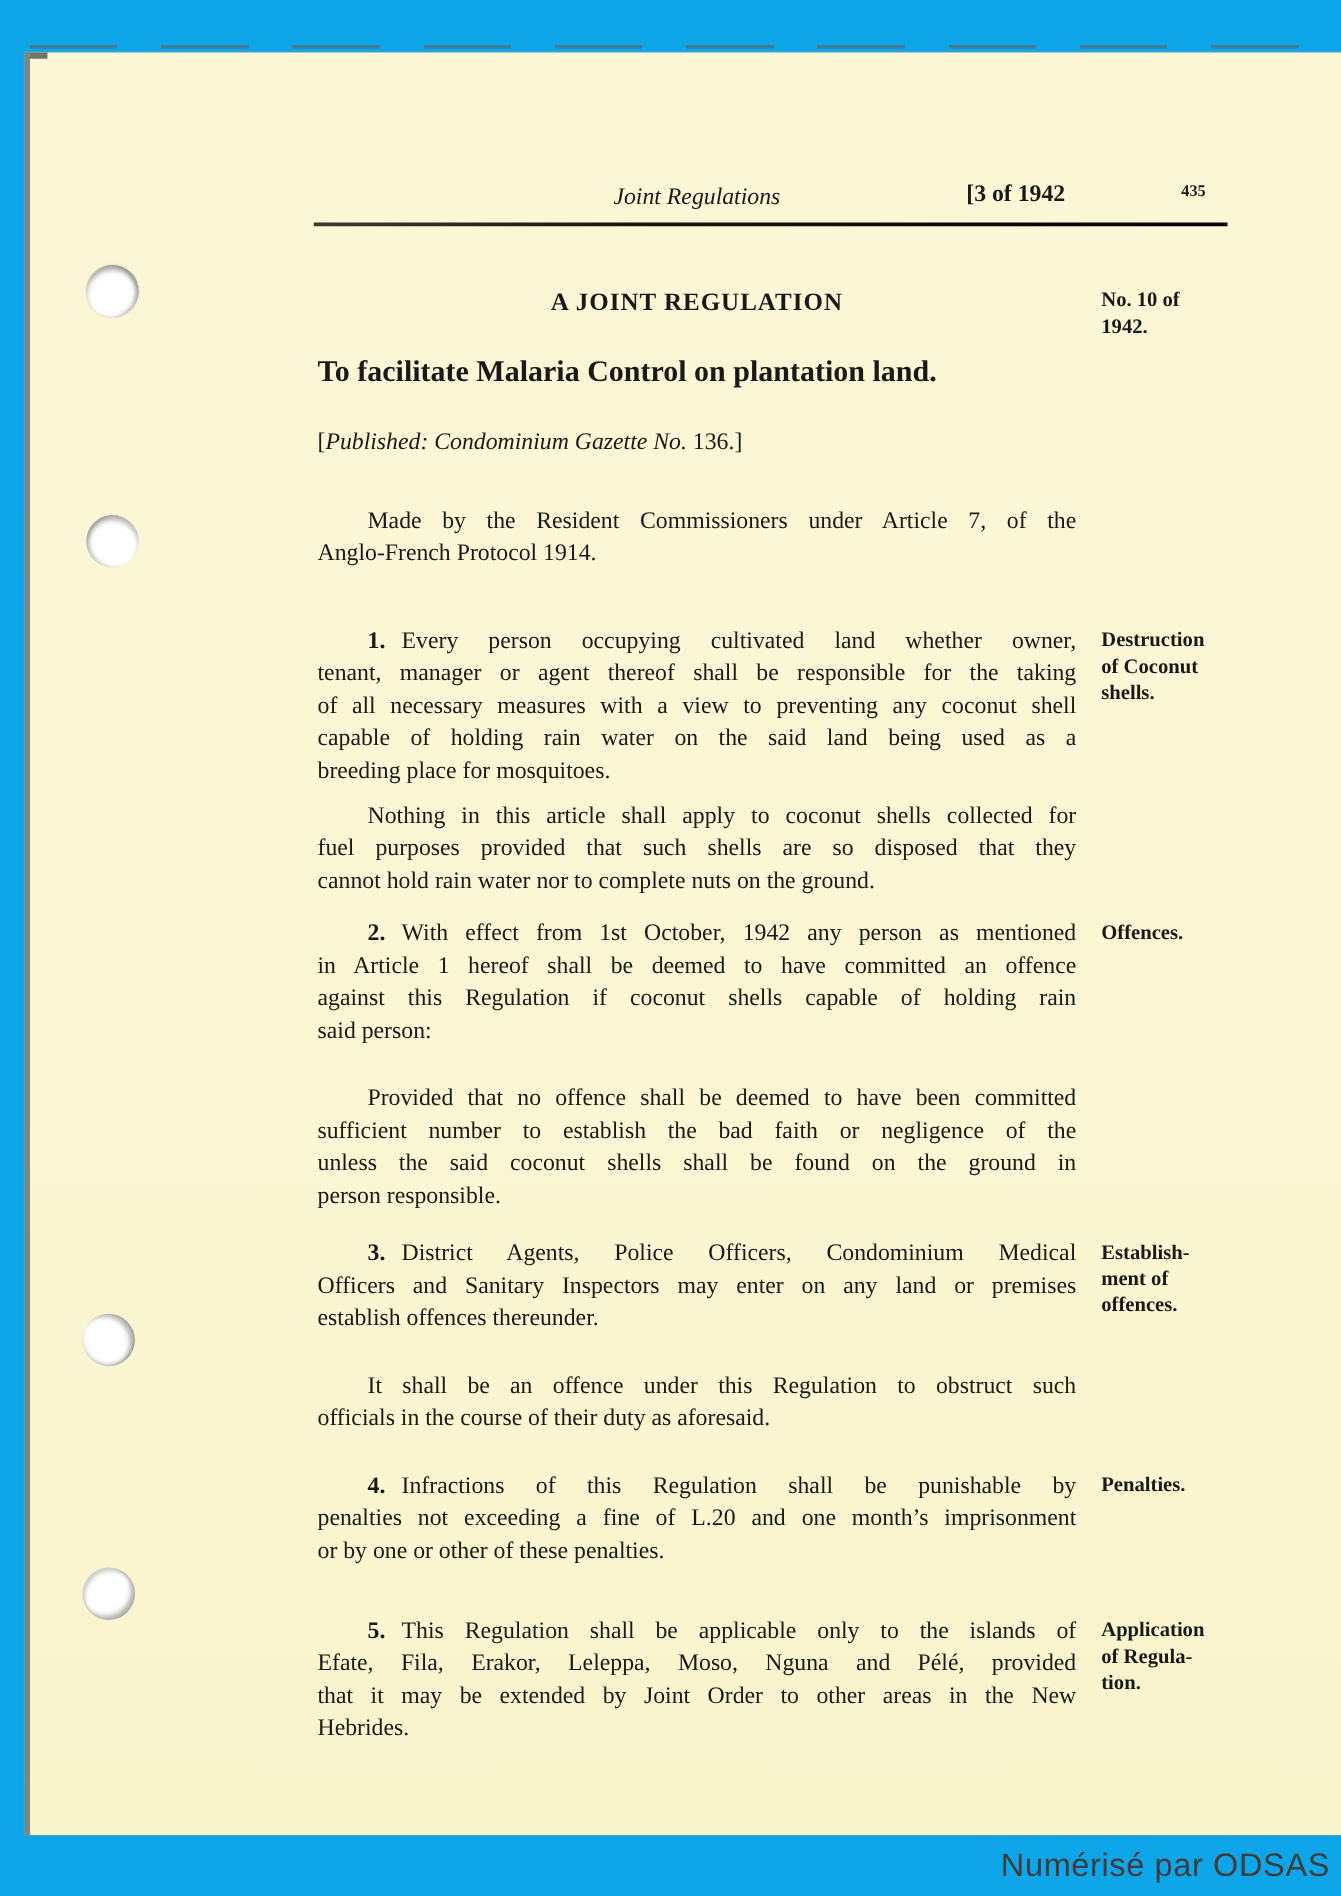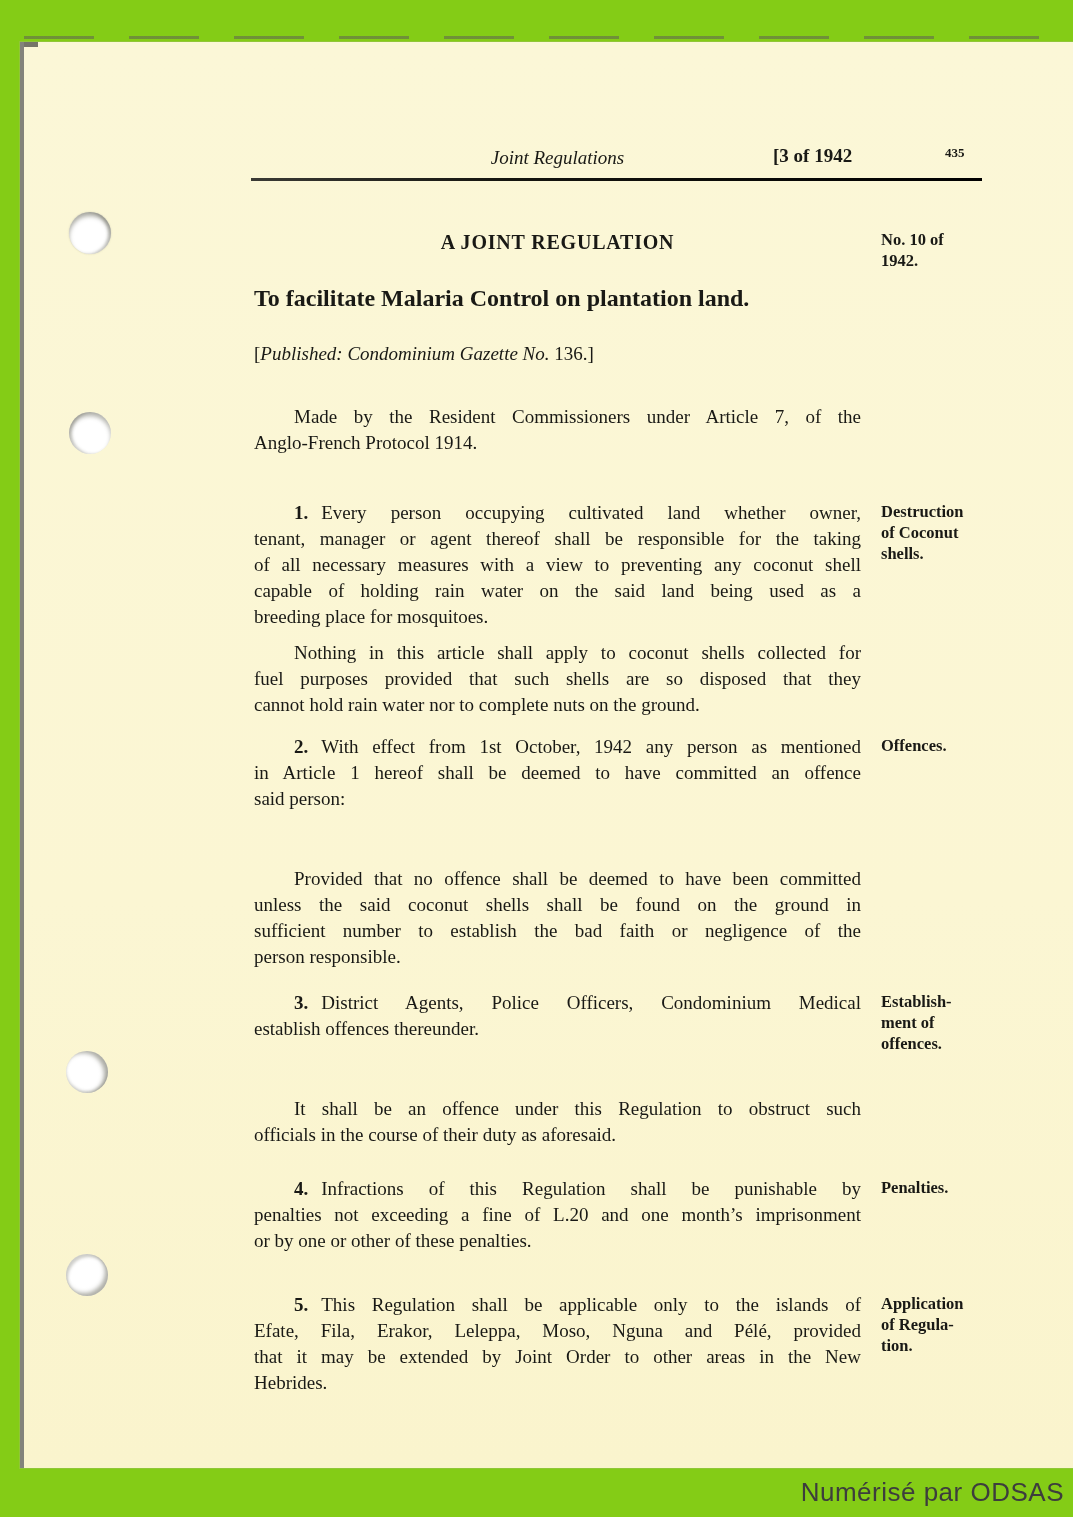--- a/index.html
+++ b/index.html
@@ -1,18 +1,18 @@
 <!DOCTYPE html>
 <html style="--paper: #fbf7d7; --ink: #191915; --wm: #3d3d3d;"><head>
 <meta charset="utf-8">
 <style>
   * { margin:0; padding:0; box-sizing:border-box; }
   html,body { width:1073px; height:1517px; background:#ffffff; overflow:hidden;
               font-family:"Liberation Serif","DejaVu Serif",serif; }
-  #root { position:relative; width:1073px; height:1517px; background:#84cc16; }
+  #root { position:relative; width:1073px; height:1517px; background:#0ea5e9; }
 
   
   .page { position:absolute; left:20px; top:42px; width:1053px; height:1426px;
           background:linear-gradient(180deg, var(--paper,#fbf7d7) 0%, #fbf6d3 60%, #faf4cd 100%);
           border-left:4px solid #83837b; box-shadow:0 0 0 1px rgba(180,180,160,.25); }
   .edge-top { position:absolute; left:0; top:-6px; width:100%; height:3px;
       background:repeating-linear-gradient(90deg, rgba(95,95,85,.55) 0 70px, rgba(95,95,85,0) 70px 105px); }
   .corner-mark { position:absolute; left:0; top:0; width:14px; height:5px; background:#4a4a44; opacity:.75; }
 
   
@@ -112,39 +112,41 @@
       <div>
           <div class="line j">fuel purposes provided that such shells are so disposed that they</div>
           <div class="line">cannot hold rain water nor to complete nuts on the ground.</div>
         </div>
     </div>
 
     <div class="para p2">
       <div class="line j first"><span class="num">2.</span><span>With effect from 1st October, 1942 any person as mentioned</span></div>
       <div>
           <div class="line j">in Article 1 hereof shall be deemed to have committed an offence</div>
+          <div class="line j">against this Regulation if coconut shells capable of holding rain</div>
           <div class="line">said person:</div>
         </div>
     </div>
     <div class="note n2">
         <div class="">Offences.</div>
       </div>
 
     <div class="para p3">
       <div class="line j first"><span>Provided that no offence shall be deemed to have been committed</span></div>
       <div>
+          <div class="line j">sufficient number to establish the bad faith or negligence of the</div>
           <div class="line j">unless the said coconut shells shall be found on the ground in</div>
-          <div class="line j">sufficient number to establish the bad faith or negligence of the</div>
           <div class="line">person responsible.</div>
         </div>
     </div>
 
     <div class="para p4">
       <div class="line j first"><span class="num">3.</span><span>District Agents, Police Officers, Condominium Medical</span></div>
       <div>
+          <div class="line j">Officers and Sanitary Inspectors may enter on any land or premises</div>
           <div class="line">establish offences thereunder.</div>
         </div>
     </div>
     <div class="note n4">
         <div class="">Establish-</div>
         <div class="">ment of</div>
         <div class="">offences.</div>
       </div>
 
     <div class="para p5">

